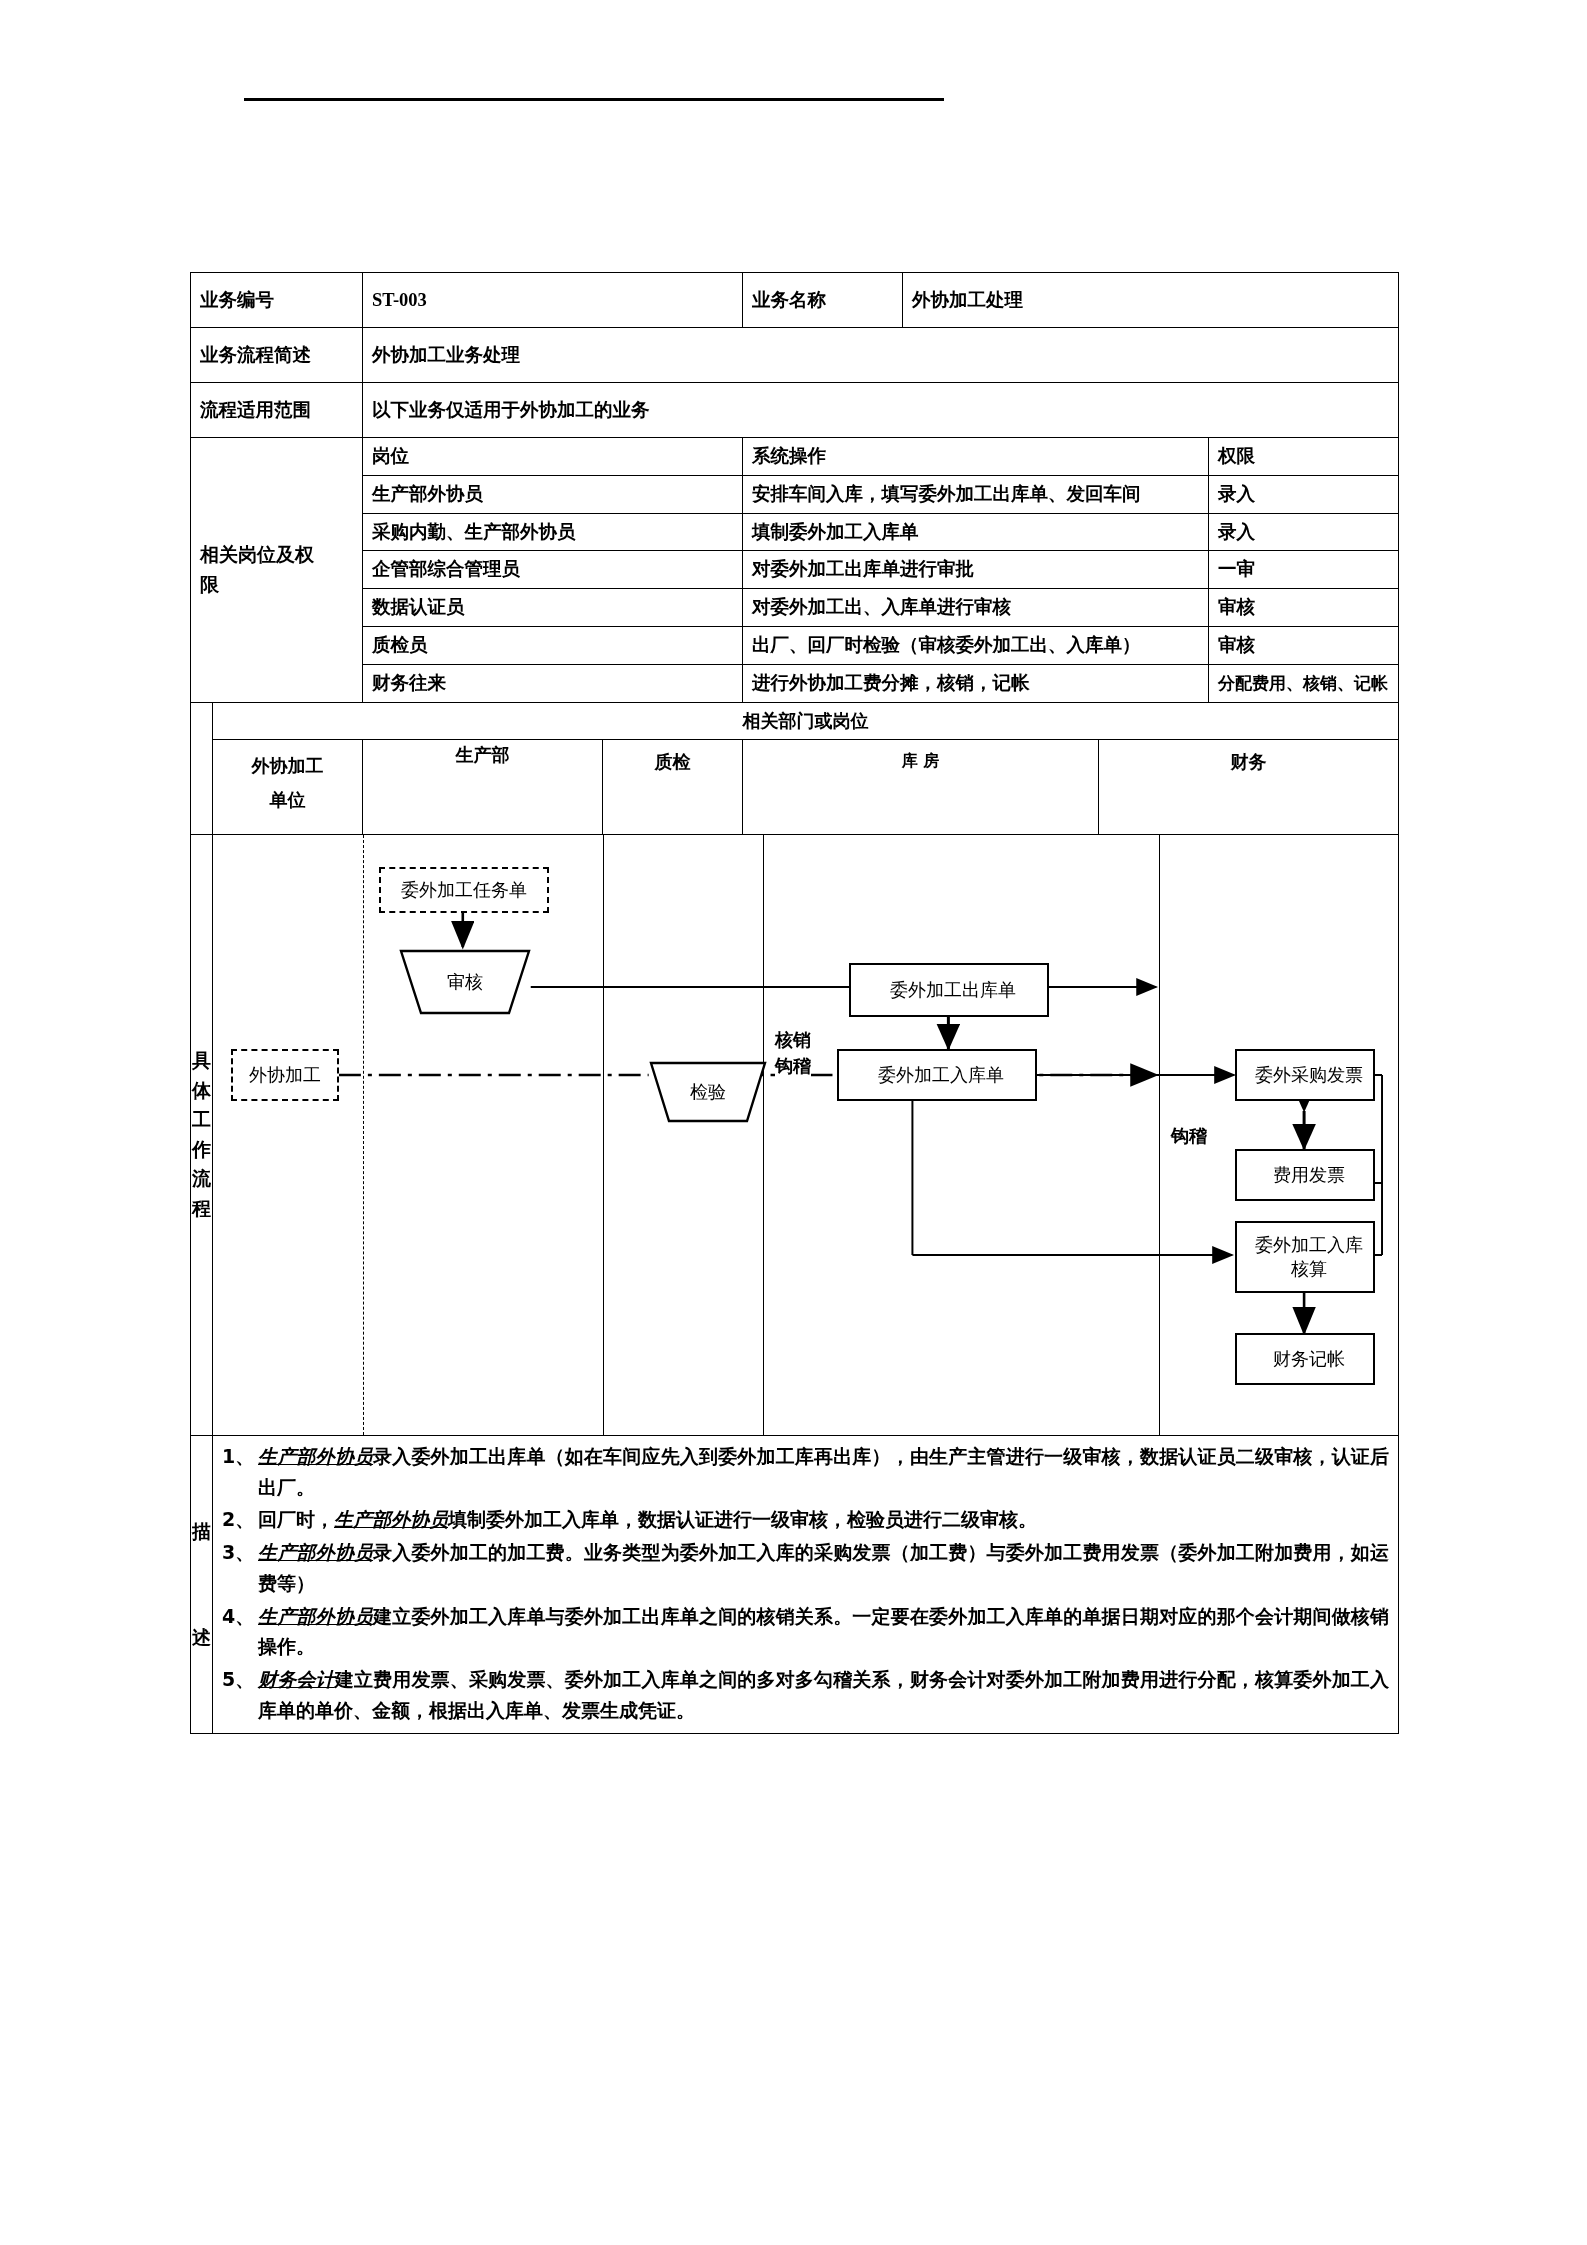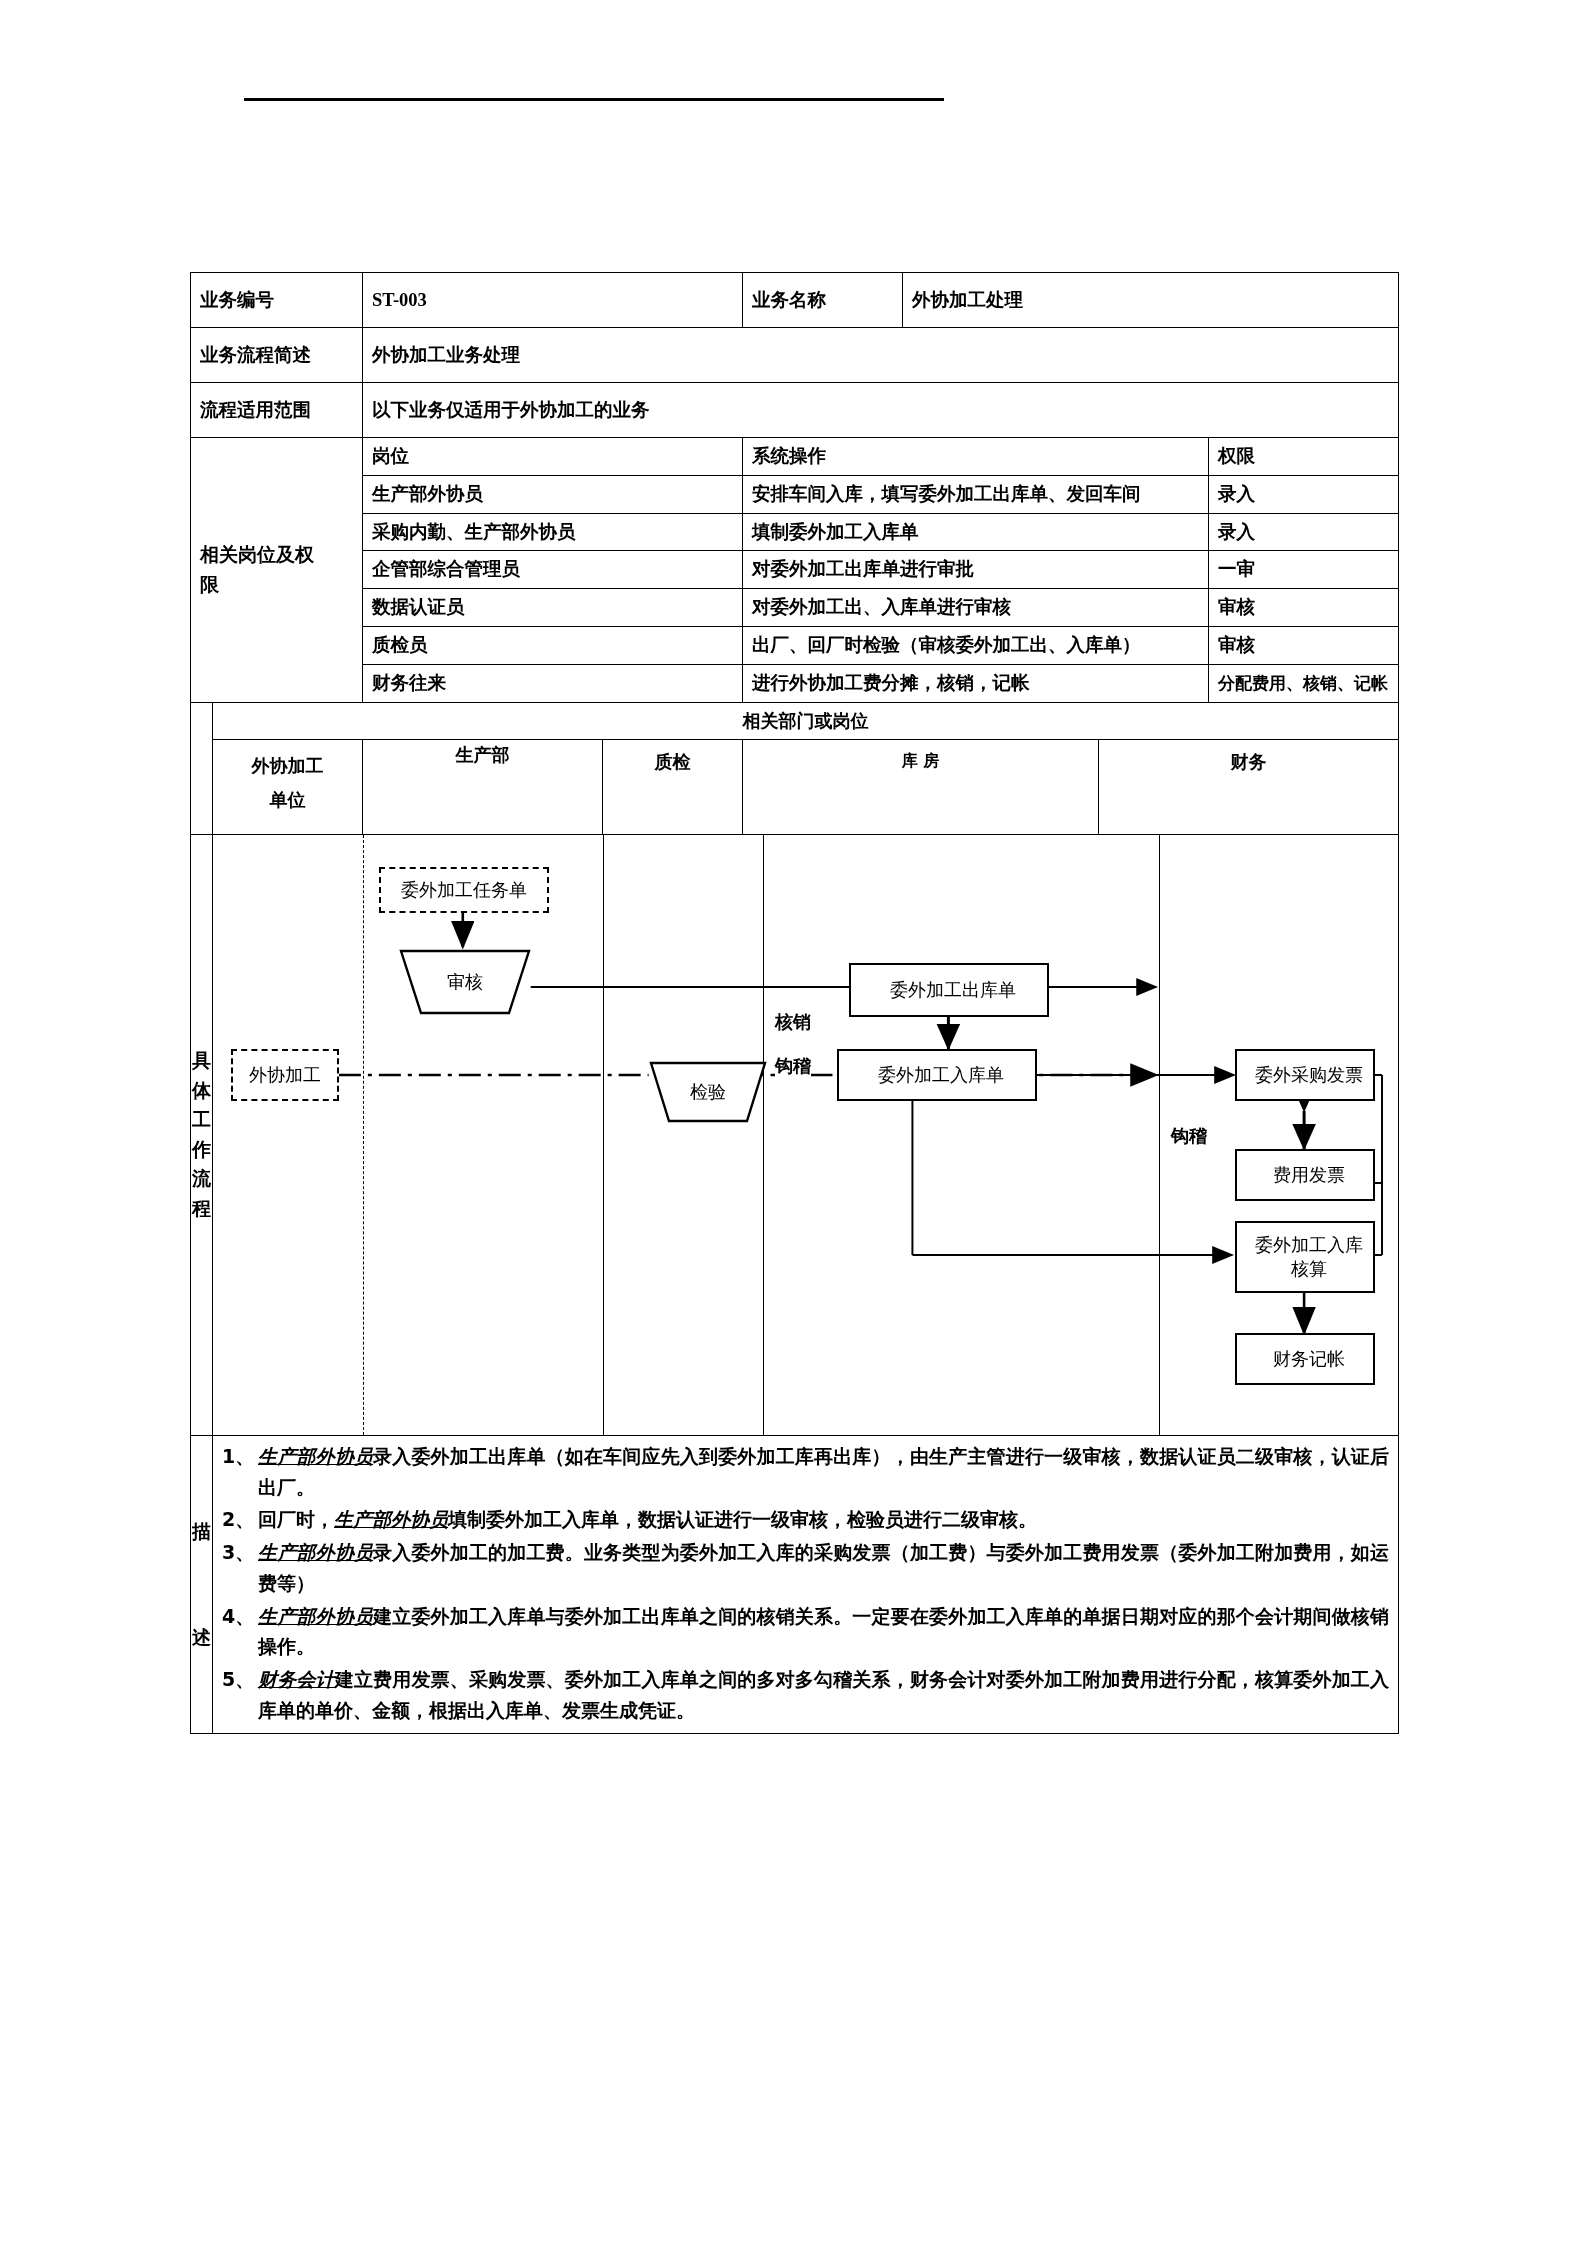--- a/index.html
+++ b/index.html
@@ -383,21 +383,21 @@
 
           <div class="node solid" style="left:1022px;top:386px;width:140px;height:72px;flex-direction:column;">
             <span class="node-label">委外加工入库</span>
             <span class="node-label">核算</span>
           </div>
 
           <div class="node solid" style="left:1022px;top:498px;width:140px;height:52px;">
             <span class="node-label">财务记帐</span>
           </div>
 
-          <div class="flow-text" style="left:562px;top:174px;">核销</div>
+          <div class="flow-text" style="left:562px;top:192px;">核销</div>
           <div class="flow-text" style="left:562px;top:218px;">钩稽</div>
           <div class="flow-text" style="left:958px;top:288px;">钩稽</div>
 
         </div>
       </td>
     </tr>
 
     <tr>
       <td style="vertical-align:middle;text-align:center;padding:0;width:22px;">
         <div class="vert-stack" style="line-height:5.6;">

